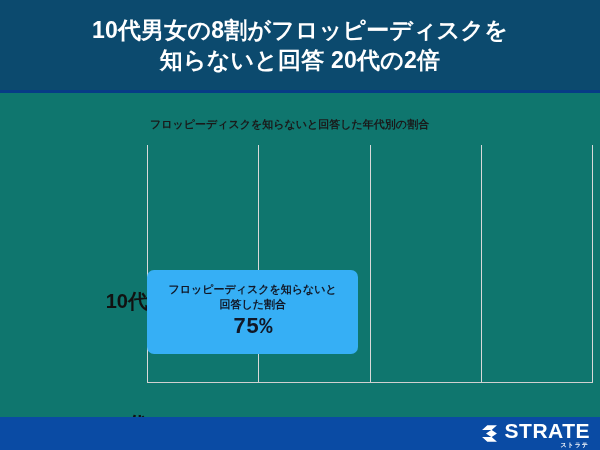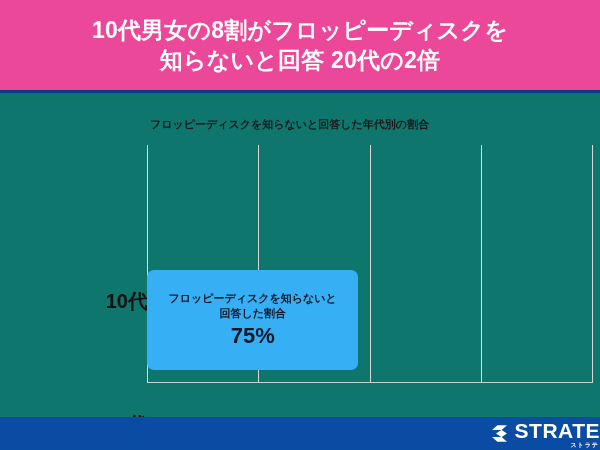--- a/index.html
+++ b/index.html
@@ -15,21 +15,21 @@
     position: relative;
   }
 
   
   .header {
     position: absolute;
     left: 0;
     top: 0;
     width: 600px;
     height: 93px;
-    background: #ec4899;
+    background: #0c4a6e;
     border-bottom: 3px solid #073C86;
     box-sizing: border-box;
     display: flex;
     flex-direction: column;
     align-items: center;
     justify-content: center;
   }
   .header-line {
     color: #ffffff;
     font-size: 23px;
@@ -94,21 +94,22 @@
     justify-content: center;
   }
   .bar-1 {
     left: 0;
     top: 2px;
     height: 110px;
   }
   .bar-2 {
     left: 0;
     top: 125px;
-    height: 100px;
+    height: 84px;
+    font-family: Liberation Mono, monospace;
   }
   .bar-cat-label {
     font-size: 11px;
     font-weight: bold;
     line-height: 15px;
     text-align: center;
     white-space: pre-line;
   }
   .bar-value-label {
     font-size: 22px;
@@ -157,21 +158,21 @@
     width: 600px;
     height: 33px;
     background: #0A4BA4;
     display: flex;
     align-items: center;
     justify-content: flex-end;
   }
   .logo {
     display: flex;
     align-items: center;
-    margin-right: 0;
+    margin-right: 10px;
     justify-content: space-between;
   }
   .logo-mark {
     width: 21px;
     height: 21px;
     margin-right: 5px;
     flex: none;
   }
   .logo-text-block {
     display: flex;

